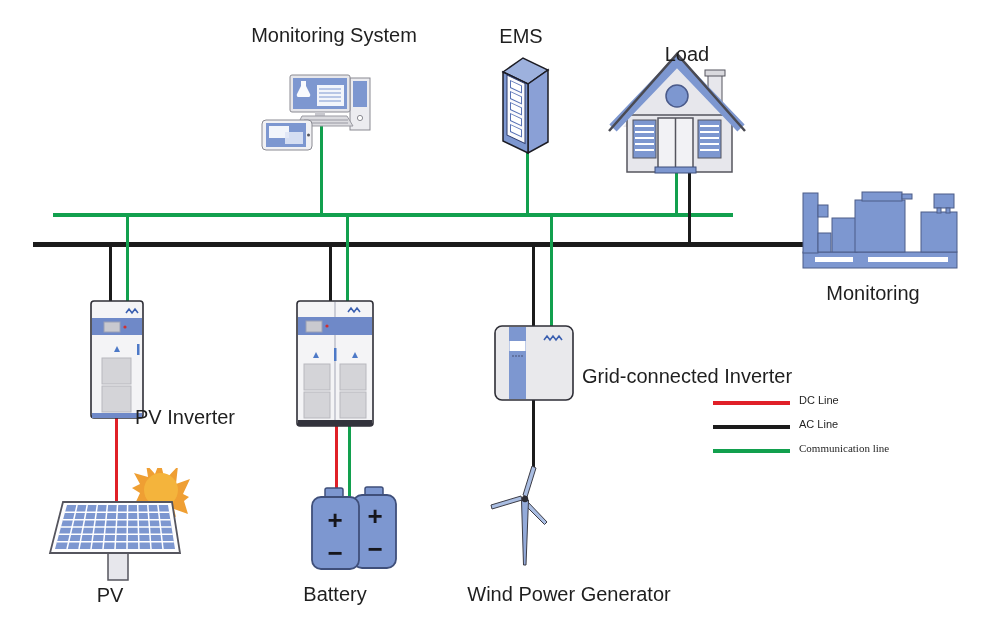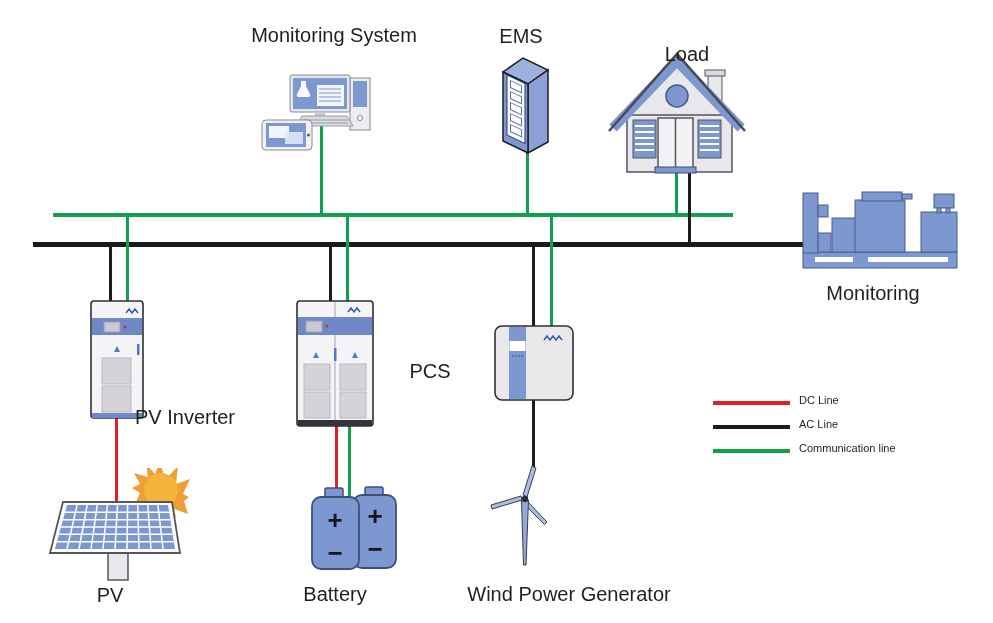--- a/index.html
+++ b/index.html
@@ -196,28 +196,28 @@
     <polygon points="46.5,40 53.5,40 51,105 48.5,105" fill="#93aad9" stroke="#3c3c46" stroke-width="1"></polygon>
     <circle cx="50" cy="39" r="3.2" fill="#2c2c34"></circle>
   </svg>
 
   <div class="label centered" style="left:334px;top:24px;">Monitoring System</div>
   <div class="label centered" style="left:521px;top:25px;">EMS</div>
   <div class="label centered" style="left:687px;top:43px;">Load</div>
   <div class="label centered" style="left:873px;top:282px;">Monitoring</div>
   <div class="label centered" style="left:185px;top:363px;margin-top:43px;">PV Inverter</div>
   <div class="label centered" style="left:430px;top:361px;line-height:20px;">
-    <div>PCS</div>
   </div>
+  <div class="label" style="left:582px;top:365px;">Grid-connected Inverter</div>
   <div class="label centered" style="left:110px;top:584px;">PV</div>
   <div class="label centered" style="left:335px;top:583px;">Battery</div>
   <div class="label centered" style="left:569px;top:583px;">Wind Power Generator</div>
 
   <div>
     <div class="hline dc" style="left:713px;top:401px;width:77px;height:4px;"></div>
     <div class="legend-label" style="left:799px;top:394px;">DC Line</div>
     <div class="hline ac" style="left:713px;top:425px;width:77px;height:4px;"></div>
     <div class="legend-label" style="left:799px;top:418px;">AC Line</div>
     <div class="hline comm" style="left:713px;top:449px;width:77px;height:4px;"></div>
-    <div class="legend-label" style="left:799px;top:442px;">Communication line</div>
+    <div class="legend-label" style="left:799px;top:442px;font-family:Liberation Serif, serif;">Communication line</div>
   </div>
 
 </div>
 
 </body></html>

